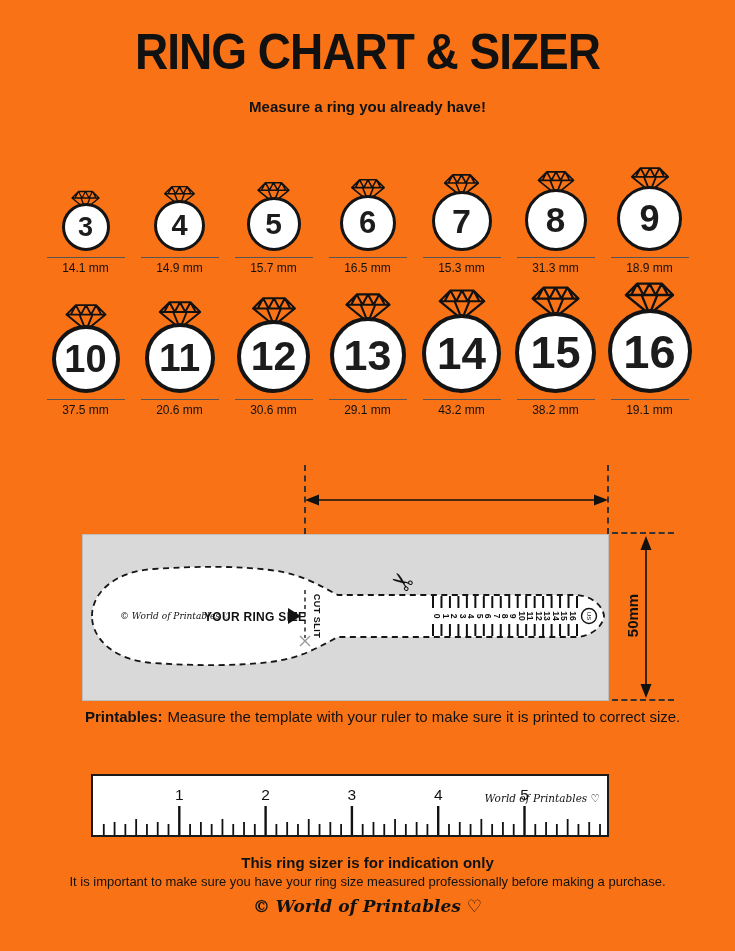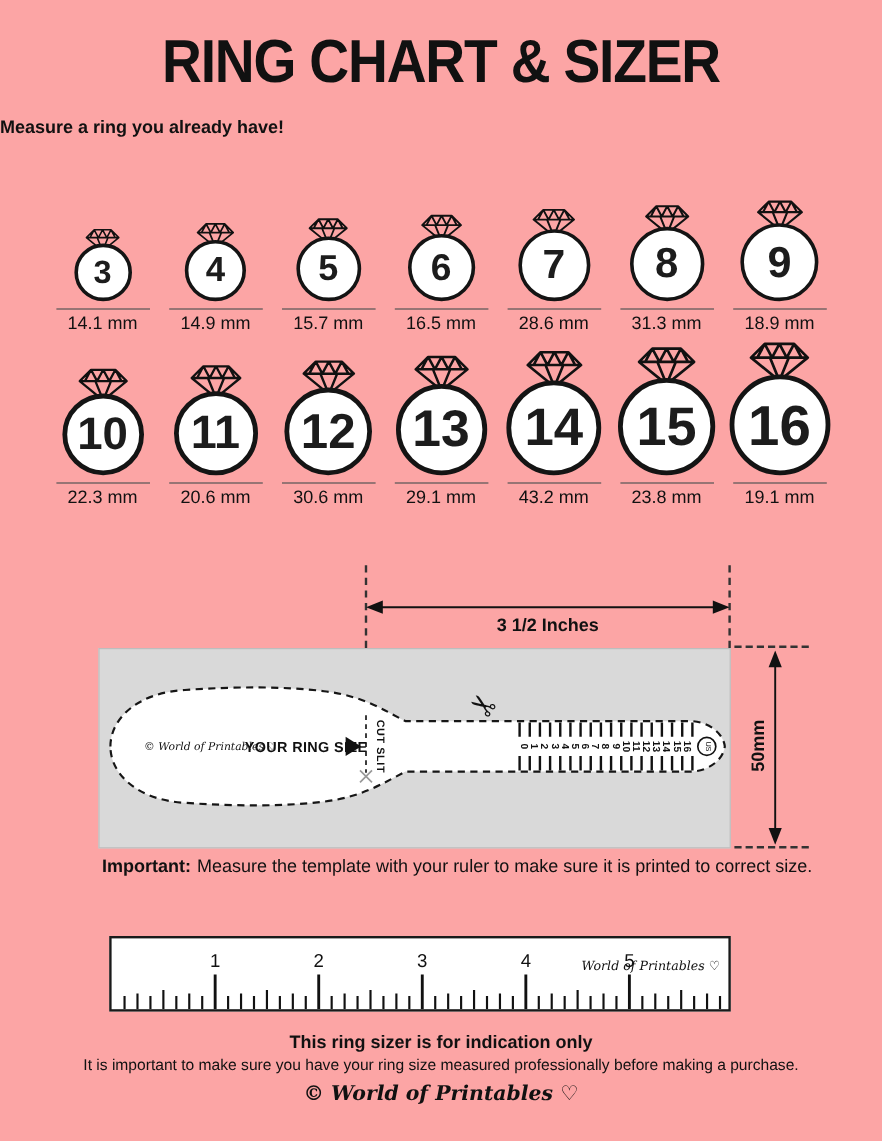--- a/index.html
+++ b/index.html
@@ -1,28 +1,28 @@
 <!DOCTYPE html>
 <html><head>
 <meta charset="utf-8">
 <style>
   html,body{margin:0;padding:0;background:#fff;}
-  .page{position:relative;width:735px;height:951px;background:#fca5a5;overflow:hidden;
+  .page{position:relative;width:735px;height:951px;background:#f97316;overflow:hidden;
         font-family:"Liberation Sans",sans-serif;color:#111;}
   .title{margin:26px 0 0;text-align:center;font-size:46px;font-weight:bold;letter-spacing:-1px;
          line-height:50px;transform:scaleY(1.1);}
-  .sub-bold{margin-top:22px;font-size:15px;font-weight:bold;}
+  .sub-bold{margin-top:22px;text-align:center;font-size:15px;font-weight:bold;}
   .sub{margin-top:4px;text-align:center;font-size:14.5px;}
   .ring-row{display:flex;justify-content:center;align-items:flex-end;padding:0 24px;}
   .ring-col{width:94px;display:flex;flex-direction:column;align-items:center;}
   .ring-circle{border:3px solid #141414;border-radius:50%;display:flex;align-items:center;
                justify-content:center;font-weight:bold;color:#1c1c1c;box-sizing:border-box;
                margin-top:-7px;background:#fff;}
   .m-line{width:78px;border-top:1.4px solid #555;margin-top:6px;}
-  .mm{font-size:15px;margin-top:3px;color:#111;white-space:nowrap;}
+  .mm{font-size:12px;margin-top:3px;color:#111;white-space:nowrap;}
   .bottom-wrap{position:relative;height:511px;}
   .abs{position:absolute;}
   .dashv{position:absolute;width:0;border-left:2px dashed #333;}
   .dashh{position:absolute;height:0;border-top:2px dashed #333;}
   .inches-label{position:absolute;text-align:center;font-size:15px;font-weight:bold;}
   .rot-label{position:absolute;font-size:15px;font-weight:bold;text-align:center;
              transform:rotate(-90deg);}
   .gray-box{position:absolute;background:#d9d9d9;border:1px solid #bdbdbd;box-sizing:border-box;}
   .important{position:absolute;font-size:15px;}
   .important b{margin-right:5px;}
@@ -85,21 +85,21 @@
         <div class="mm">16.5 mm</div>
       </div>
       <div class="ring-col">
         <svg width="41" height="25" viewBox="0 0 60 40" fill="none" stroke="#111" stroke-width="2.6" stroke-linejoin="round">
           <path d="M16,3 L44,3 L57,16 L30,38 L3,16 Z M3,16 L57,16 M16,3 L9,16 M16,3 L23,16 M30,3 L23,16 M30,3 L37,16 M44,3 L37,16 M44,3 L51,16 M21,16 L30,38 M39,16 L30,38"></path>
         </svg>
         <div class="ring-circle" style="width:60px;height:60px;border-width:3px;font-size:34px">
           <span>7</span>
         </div>
         <div class="m-line"></div>
-        <div class="mm">28.6 mm</div>
+        <div class="mm">15.3 mm</div>
       </div>
       <div class="ring-col">
         <svg width="42" height="26" viewBox="0 0 60 40" fill="none" stroke="#111" stroke-width="2.6" stroke-linejoin="round">
           <path d="M16,3 L44,3 L57,16 L30,38 L3,16 Z M3,16 L57,16 M16,3 L9,16 M16,3 L23,16 M30,3 L23,16 M30,3 L37,16 M44,3 L37,16 M44,3 L51,16 M21,16 L30,38 M39,16 L30,38"></path>
         </svg>
         <div class="ring-circle" style="width:62px;height:62px;border-width:3px;font-size:35px">
           <span>8</span>
         </div>
         <div class="m-line"></div>
         <div class="mm">31.3 mm</div>
@@ -117,21 +117,21 @@
     </div>
   <div class="ring-row" style="margin-top:6px">
       <div class="ring-col">
         <svg width="46" height="29" viewBox="0 0 60 40" fill="none" stroke="#111" stroke-width="2.6" stroke-linejoin="round">
           <path d="M16,3 L44,3 L57,16 L30,38 L3,16 Z M3,16 L57,16 M16,3 L9,16 M16,3 L23,16 M30,3 L23,16 M30,3 L37,16 M44,3 L37,16 M44,3 L51,16 M21,16 L30,38 M39,16 L30,38"></path>
         </svg>
         <div class="ring-circle" style="width:68px;height:68px;border-width:4px;font-size:38px">
           <span>10</span>
         </div>
         <div class="m-line"></div>
-        <div class="mm">22.3 mm</div>
+        <div class="mm">37.5 mm</div>
       </div>
       <div class="ring-col">
         <svg width="48" height="30" viewBox="0 0 60 40" fill="none" stroke="#111" stroke-width="2.6" stroke-linejoin="round">
           <path d="M16,3 L44,3 L57,16 L30,38 L3,16 Z M3,16 L57,16 M16,3 L9,16 M16,3 L23,16 M30,3 L23,16 M30,3 L37,16 M44,3 L37,16 M44,3 L51,16 M21,16 L30,38 M39,16 L30,38"></path>
         </svg>
         <div class="ring-circle" style="width:70px;height:70px;border-width:4px;font-size:39px">
           <span>11</span>
         </div>
         <div class="m-line"></div>
         <div class="mm">20.6 mm</div>
@@ -167,21 +167,21 @@
         <div class="mm">43.2 mm</div>
       </div>
       <div class="ring-col">
         <svg width="55" height="34" viewBox="0 0 60 40" fill="none" stroke="#111" stroke-width="2.6" stroke-linejoin="round">
           <path d="M16,3 L44,3 L57,16 L30,38 L3,16 Z M3,16 L57,16 M16,3 L9,16 M16,3 L23,16 M30,3 L23,16 M30,3 L37,16 M44,3 L37,16 M44,3 L51,16 M21,16 L30,38 M39,16 L30,38"></path>
         </svg>
         <div class="ring-circle" style="width:81px;height:81px;border-width:4px;font-size:45px">
           <span>15</span>
         </div>
         <div class="m-line"></div>
-        <div class="mm">23.8 mm</div>
+        <div class="mm">38.2 mm</div>
       </div>
       <div class="ring-col">
         <svg width="57" height="35" viewBox="0 0 60 40" fill="none" stroke="#111" stroke-width="2.6" stroke-linejoin="round">
           <path d="M16,3 L44,3 L57,16 L30,38 L3,16 Z M3,16 L57,16 M16,3 L9,16 M16,3 L23,16 M30,3 L23,16 M30,3 L37,16 M44,3 L37,16 M44,3 L51,16 M21,16 L30,38 M39,16 L30,38"></path>
         </svg>
         <div class="ring-circle" style="width:84px;height:84px;border-width:4px;font-size:47px">
           <span>16</span>
         </div>
         <div class="m-line"></div>
         <div class="mm">19.1 mm</div>
@@ -191,21 +191,20 @@
   <div class="bottom-wrap">
 
     <div class="dashv" style="left:304px;top:48px;height:69px"></div>
     <div class="dashv" style="left:607px;top:48px;height:69px"></div>
 
     <svg class="abs" style="left:305px;top:76px" width="303" height="14">
       <line x1="11" y1="7" x2="292" y2="7" stroke="#111" stroke-width="1.6"></line>
       <polygon points="0,7 14,1.5 14,12.5" fill="#111"></polygon>
       <polygon points="303,7 289,1.5 289,12.5" fill="#111"></polygon>
     </svg>
-    <div class="inches-label" style="left:305px;top:90px;width:303px">3 1/2 Inches</div>
 
     <div class="gray-box" style="left:82px;top:117px;width:527px;height:167px">
       <svg width="527" height="167" viewBox="0 0 527 167" style="position:absolute;left:-1px;top:-1px">
 
         <path d="M10,82 C10,58 34,37 72,35 C115,32 156,32 188,36
                  C221,40 238,52 256,61 L495,61 C510,62 521,72 522,82
                  C521,92 510,102 495,103 L256,103 C238,112 221,124 188,128
                  C156,132 115,132 72,129 C34,127 10,106 10,82 Z" fill="#ffffff" stroke="#161616" stroke-width="1.8" stroke-dasharray="6 4.5"></path>
 
         <path d="M223,56 L223,104" fill="none" stroke="#333" stroke-width="1.6" stroke-dasharray="4 3.5"></path>
@@ -282,21 +281,21 @@
     <div class="dashh" style="left:612px;top:115px;width:62px"></div>
     <div class="dashh" style="left:612px;top:282px;width:62px"></div>
     <svg class="abs" style="left:638px;top:119px" width="16" height="162">
       <line x1="8" y1="11" x2="8" y2="151" stroke="#111" stroke-width="1.6"></line>
       <polygon points="8,0 2.5,14 13.5,14" fill="#111"></polygon>
       <polygon points="8,162 2.5,148 13.5,148" fill="#111"></polygon>
     </svg>
     <div class="rot-label" style="left:572px;top:190px;width:120px">50mm</div>
 
     <div class="important" style="left:85px;top:291px">
-      <b>Important:</b><span>Measure the template with your ruler to make sure it is printed to correct size.</span>
+      <b>Printables:</b><span>Measure the template with your ruler to make sure it is printed to correct size.</span>
     </div>
 
     <div class="ruler" style="left:91px;top:357px;width:514px;height:59px">
       <svg width="514" height="59" viewBox="0 0 514 59">
         <g id="ruler-ticks">
             <line x1="10.79" y1="48" x2="10.79" y2="59" stroke="#111" stroke-width="1.8"></line>
             <line x1="21.57" y1="46" x2="21.57" y2="59" stroke="#111" stroke-width="1.8"></line>
             <line x1="32.36" y1="48" x2="32.36" y2="59" stroke="#111" stroke-width="1.8"></line>
             <line x1="43.15" y1="43" x2="43.15" y2="59" stroke="#111" stroke-width="1.8"></line>
             <line x1="53.94" y1="48" x2="53.94" y2="59" stroke="#111" stroke-width="1.8"></line>

